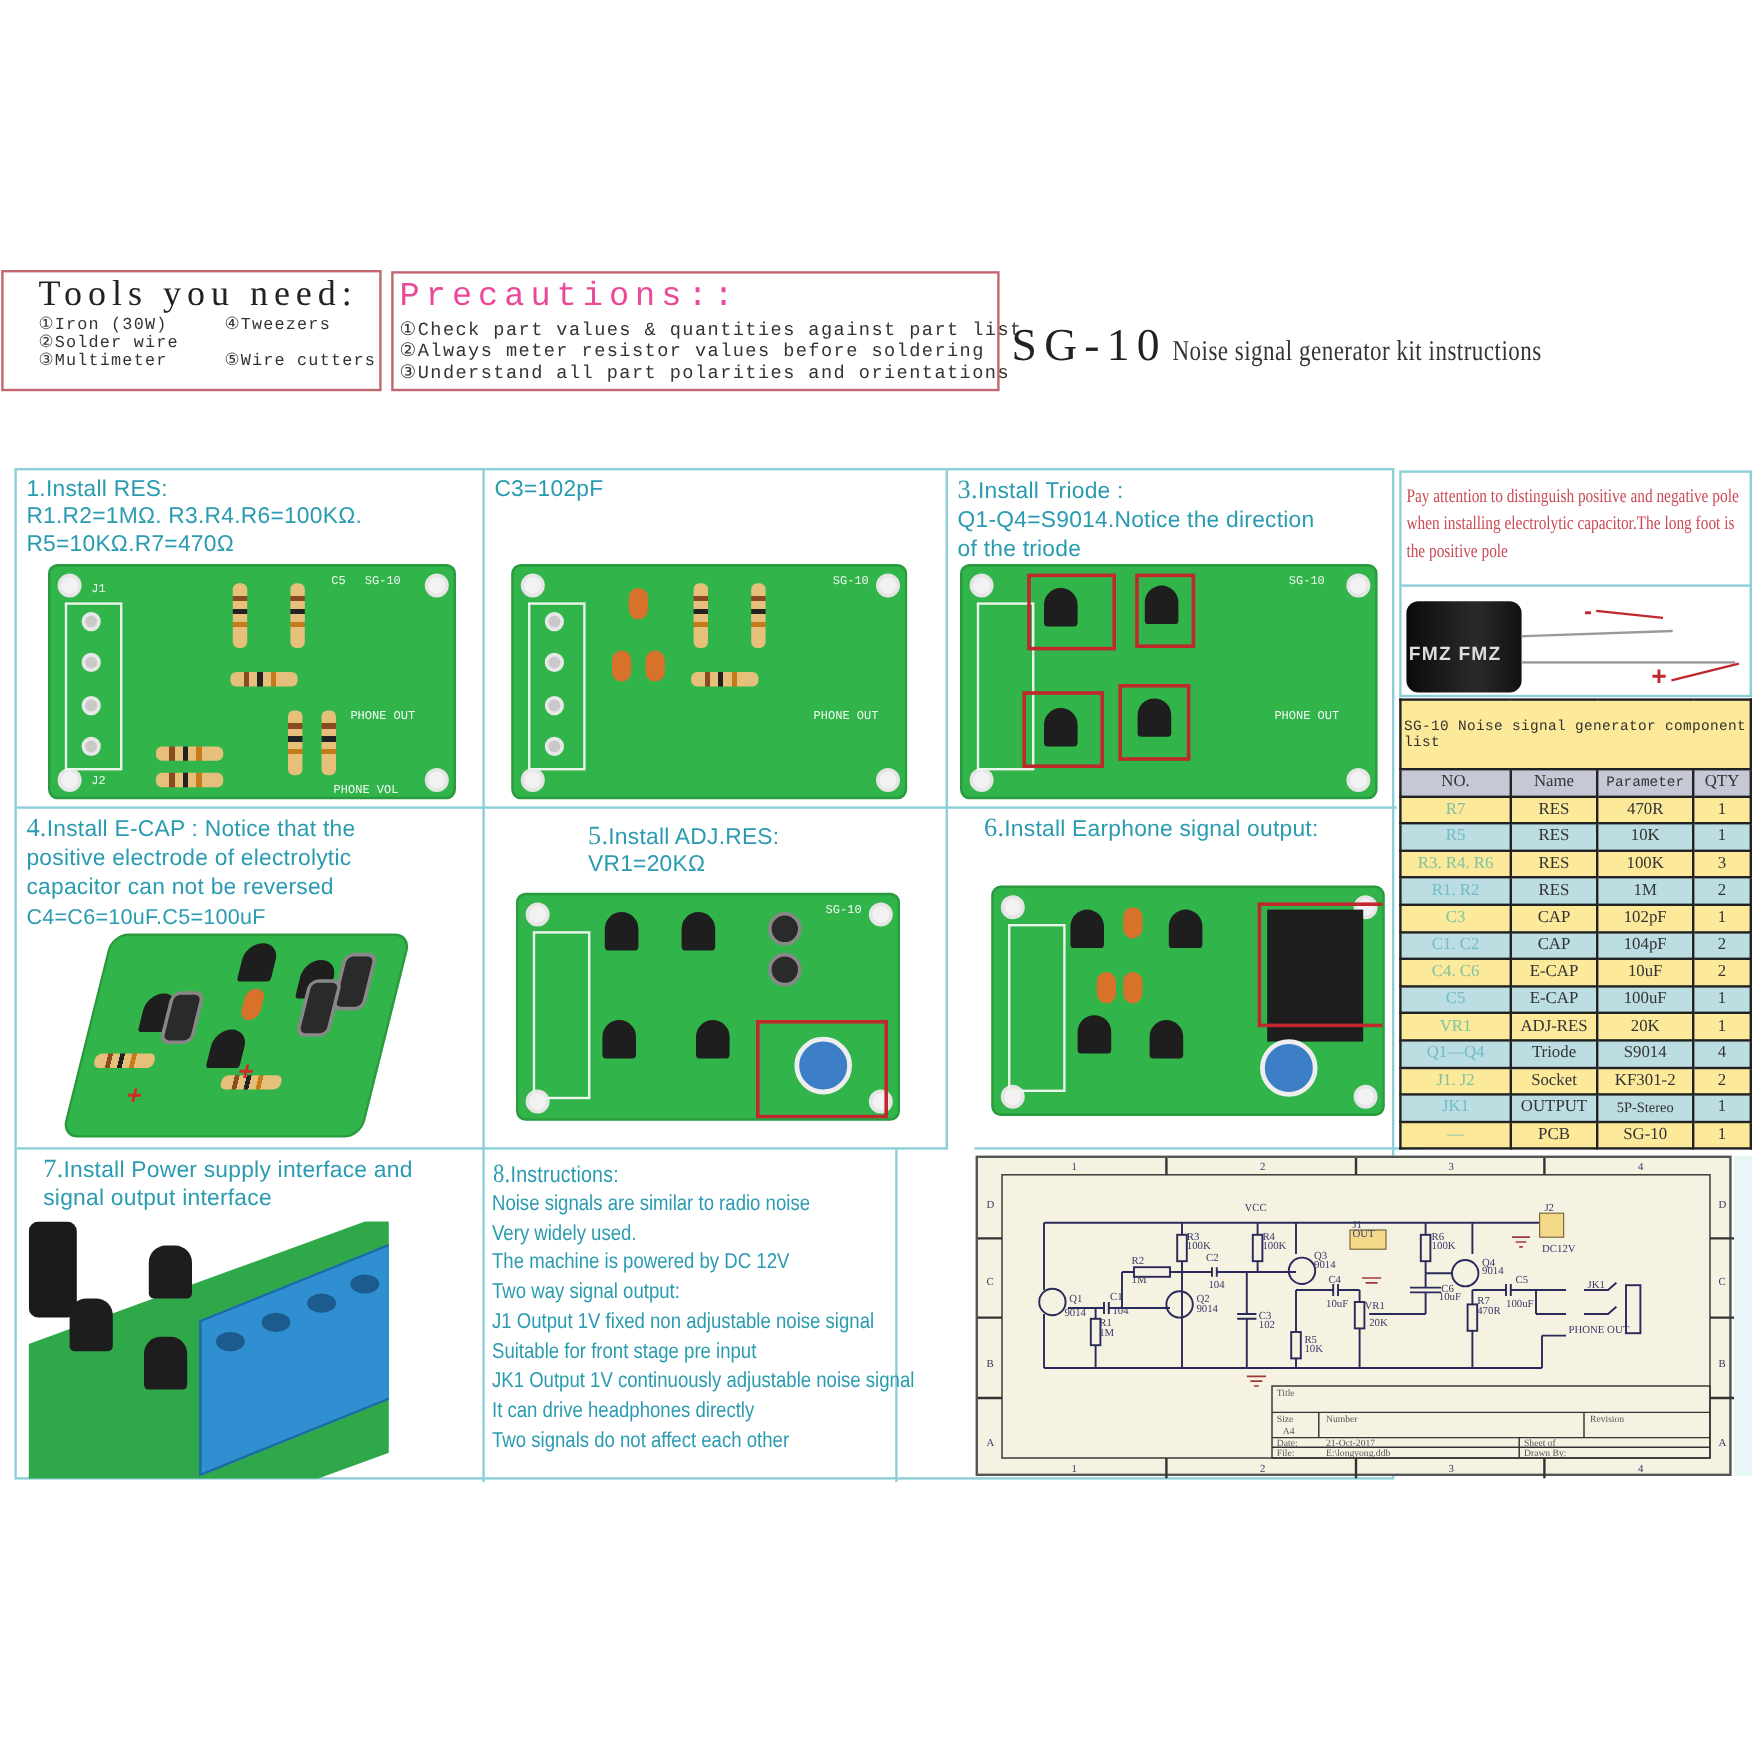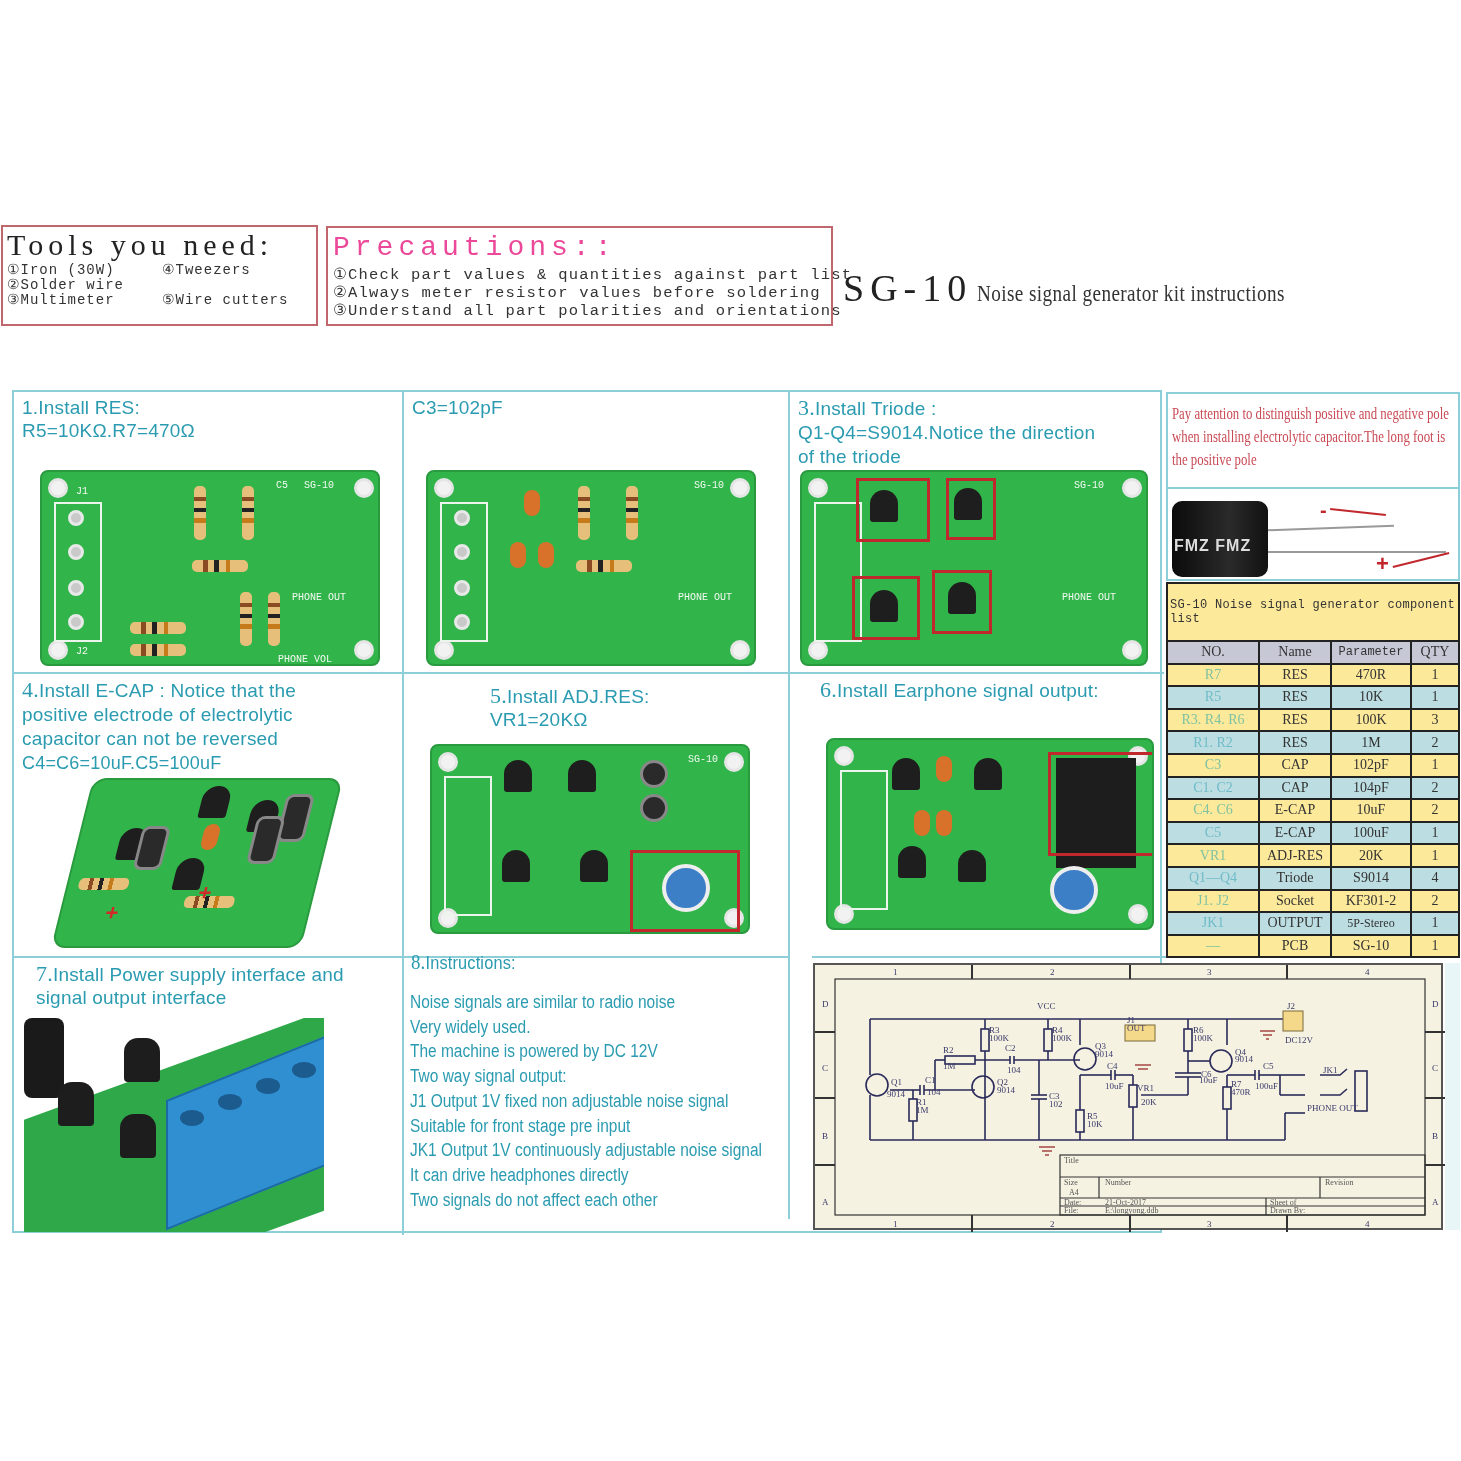--- a/index.html
+++ b/index.html
@@ -1,20 +1,20 @@
 <!DOCTYPE html>
 <html><head>
 <meta charset="utf-8">
 <style>
   * { box-sizing: border-box; margin: 0; padding: 0; }
   html, body { width: 1461px; height: 1461px; background: #ffffff; overflow: hidden; }
   body { position: relative; font-family: "Liberation Sans", sans-serif; }
 
   
-  .box-tools { position: absolute; left: 1px; top: 225px; width: 317px; height: 101px; border: 2px solid #c0676e; padding: 2px 0 0 4px; }
+  .box-tools { position: absolute; left: 1px; top: 225px; width: 317px; height: 101px; border: 2px solid #c0676e; padding: 2px 0 0 29px; }
   .box-tools .h { font-family: "Liberation Serif", serif; font-size: 30px; letter-spacing: 5px; color: #222; line-height: 32px; }
   .tools-grid { position: relative; font-family: "Liberation Mono", monospace; font-size: 14px; color: #333; letter-spacing: 1px; }
   .tools-grid span { position: absolute; white-space: nowrap; }
 
   .box-prec { position: absolute; left: 326px; top: 226px; width: 507px; height: 100px; border: 2px solid #c0676e; padding: 2px 0 0 5px; }
   .box-prec .h { font-family: Liberation Mono, monospace; font-size: 28px; letter-spacing: 5px; color: #ec4899; line-height: 36px; }
   .box-prec .li { font-family: "Liberation Mono", monospace; font-size: 15.5px; color: #333; letter-spacing: 1.2px; line-height: 18px; white-space: nowrap; }
 
   .title-bar { position: absolute; left: 843px; top: 230px; white-space: nowrap; margin-top: 36px; }
   .title-bar .code { font-family: "Liberation Serif", serif; font-size: 38px; letter-spacing: 6px; color: #222; }
@@ -88,20 +88,21 @@
 <div class="title-bar">
   <span class="code">SG-10</span>
   <span class="sub">Noise signal generator kit instructions</span>
 </div>
 
 <div class="grid">
 
   <div class="cell" style="left:0;top:0;width:390px;height:282px;">
     <div class="title">
       <div><span>1.</span><span>Install RES:</span></div>
+      <div>R1.R2=1MΩ. R3.R4.R6=100KΩ.</div>
       <div>R5=10KΩ.R7=470Ω</div>
     </div>
     <div class="pcb" style="left:26px;top:78px;width:340px;height:196px;">
       <div class="hole" style="left:6px;top:6px"></div>
         <div class="hole" style="left:312px;top:6px"></div>
       <div class="hole" style="left:6px;top:168px"></div>
         <div class="hole" style="left:312px;top:168px"></div>
       <div class="term"></div>
       <div class="pad" style="left:26px;top:38px"></div>
         <div class="pad" style="left:26px;top:72px"></div>
@@ -254,21 +255,21 @@
       <div style="position:absolute;left:34px;top:64px;width:36px;height:44px;background:#1d1d1d;border-radius:14px 14px 4px 4px"></div>
       <div style="position:absolute;left:96px;top:96px;width:36px;height:44px;background:#1d1d1d;border-radius:14px 14px 4px 4px"></div>
       <div style="position:absolute;left:142px;top:50px;width:160px;height:130px;background:#2f8fd0;transform:skewY(-22deg);border:2px solid #1c6aa4"></div>
       <div style="position:absolute;left:156px;top:92px;width:24px;height:16px;border-radius:50%;background:#1c5b8e"></div>
       <div style="position:absolute;left:194px;top:76px;width:24px;height:16px;border-radius:50%;background:#1c5b8e"></div>
       <div style="position:absolute;left:232px;top:60px;width:24px;height:16px;border-radius:50%;background:#1c5b8e"></div>
       <div style="position:absolute;left:268px;top:44px;width:24px;height:16px;border-radius:50%;background:#1c5b8e"></div>
     </div>
   </div>
 
-  <div class="cell" style="left:390px;top:550px;width:386px;height:277px;border-bottom:none;">
+  <div class="cell" style="left:390px;top:566px;width:344px;height:277px;border-bottom:none;">
     <div class="title" style="padding-top:8px;transform:scaleX(0.86);transform-origin:left">
       <div><span class="num">8.</span><span>Instructions:</span></div>
     </div>
   </div>
 </div>
 
 <div class="instr" style="top:990px">
   <div>Noise signals are similar to radio noise</div>
   <div>Very widely used.</div>
   <div>The machine is powered by DC 12V</div>

